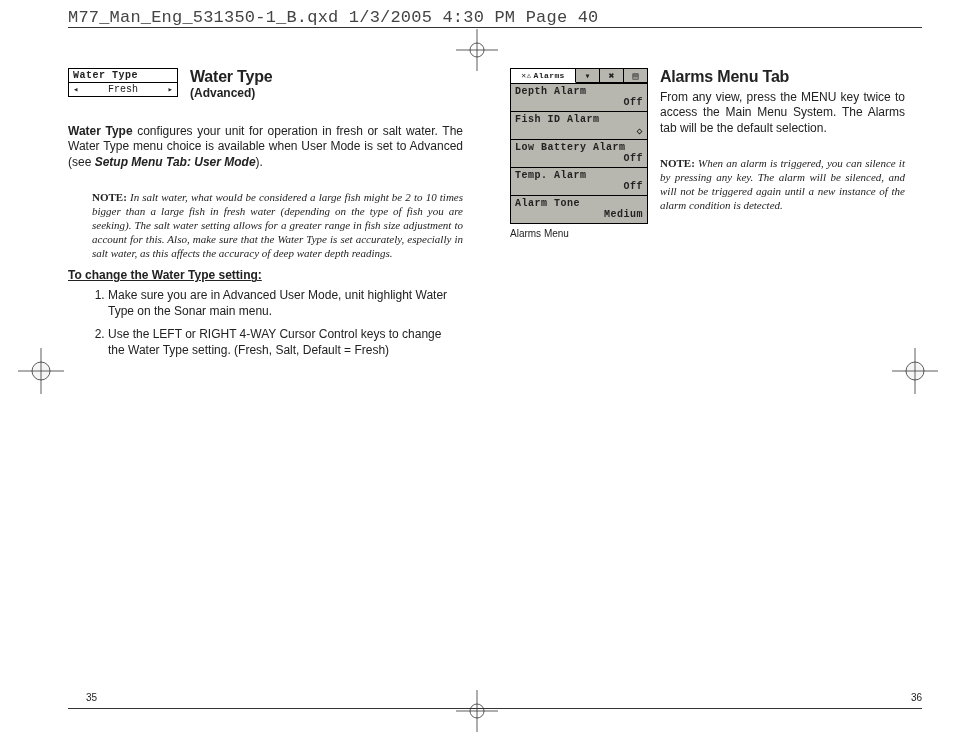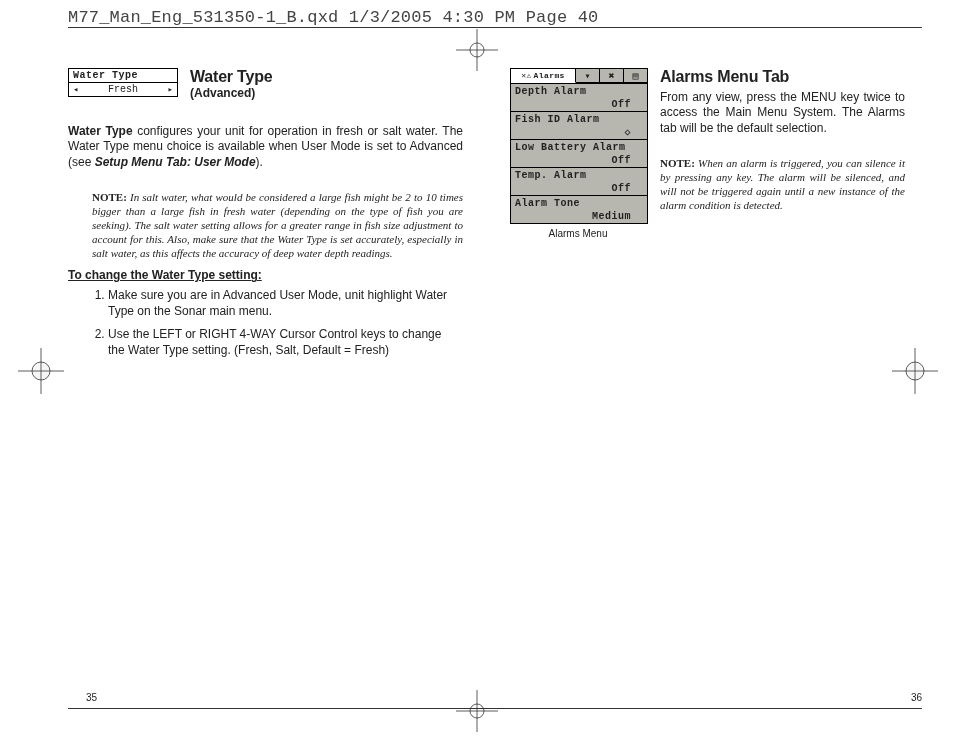--- a/index.html
+++ b/index.html
@@ -161,35 +161,33 @@
   .alarms-tabs .tab.sel {
     flex: 0 0 64px;
     background: #fff;
     border-bottom-color: #fff;
     letter-spacing: 0.4px;
   }
   .alarms-tabs .tab.o { flex: 0 0 23px; background:#b8b7af; font-size:10px; }
   .alarms-tabs .tab.o.last { border-right: none; }
   .alarms-row {
     border-top: 1px solid #000;
-    padding: 2px 16px 1px 4px;
+    padding: 2px 4px 1px 4px;
     height: 28px;
     box-sizing: border-box;
     display: flex;
     flex-direction: column;
-    justify-content: space-between;
     letter-spacing: 0.5px;
   }
   .alarms-row .rname { font-weight: 700; font-size: 10px; }
   .alarms-row .rval  { font-weight: 700; font-size: 10px; align-self: flex-end; }
   .alarms-row .rval.icon { font-size: 10px; }
 
   .caption {
     font-size: 10px;
-    text-align: center;
     margin-top: 4px;
     width: 136px;
   }
 
   .right-body-wrap { display: flex; align-items: flex-start; }
   .right-body-wrap .col-img { flex: 0 0 auto; margin-right: 12px; }
   .right-body-wrap .col-txt { flex: 1 1 auto; }
   .right-body-wrap .note { margin-left: 0; }
 </style>
 </head>

